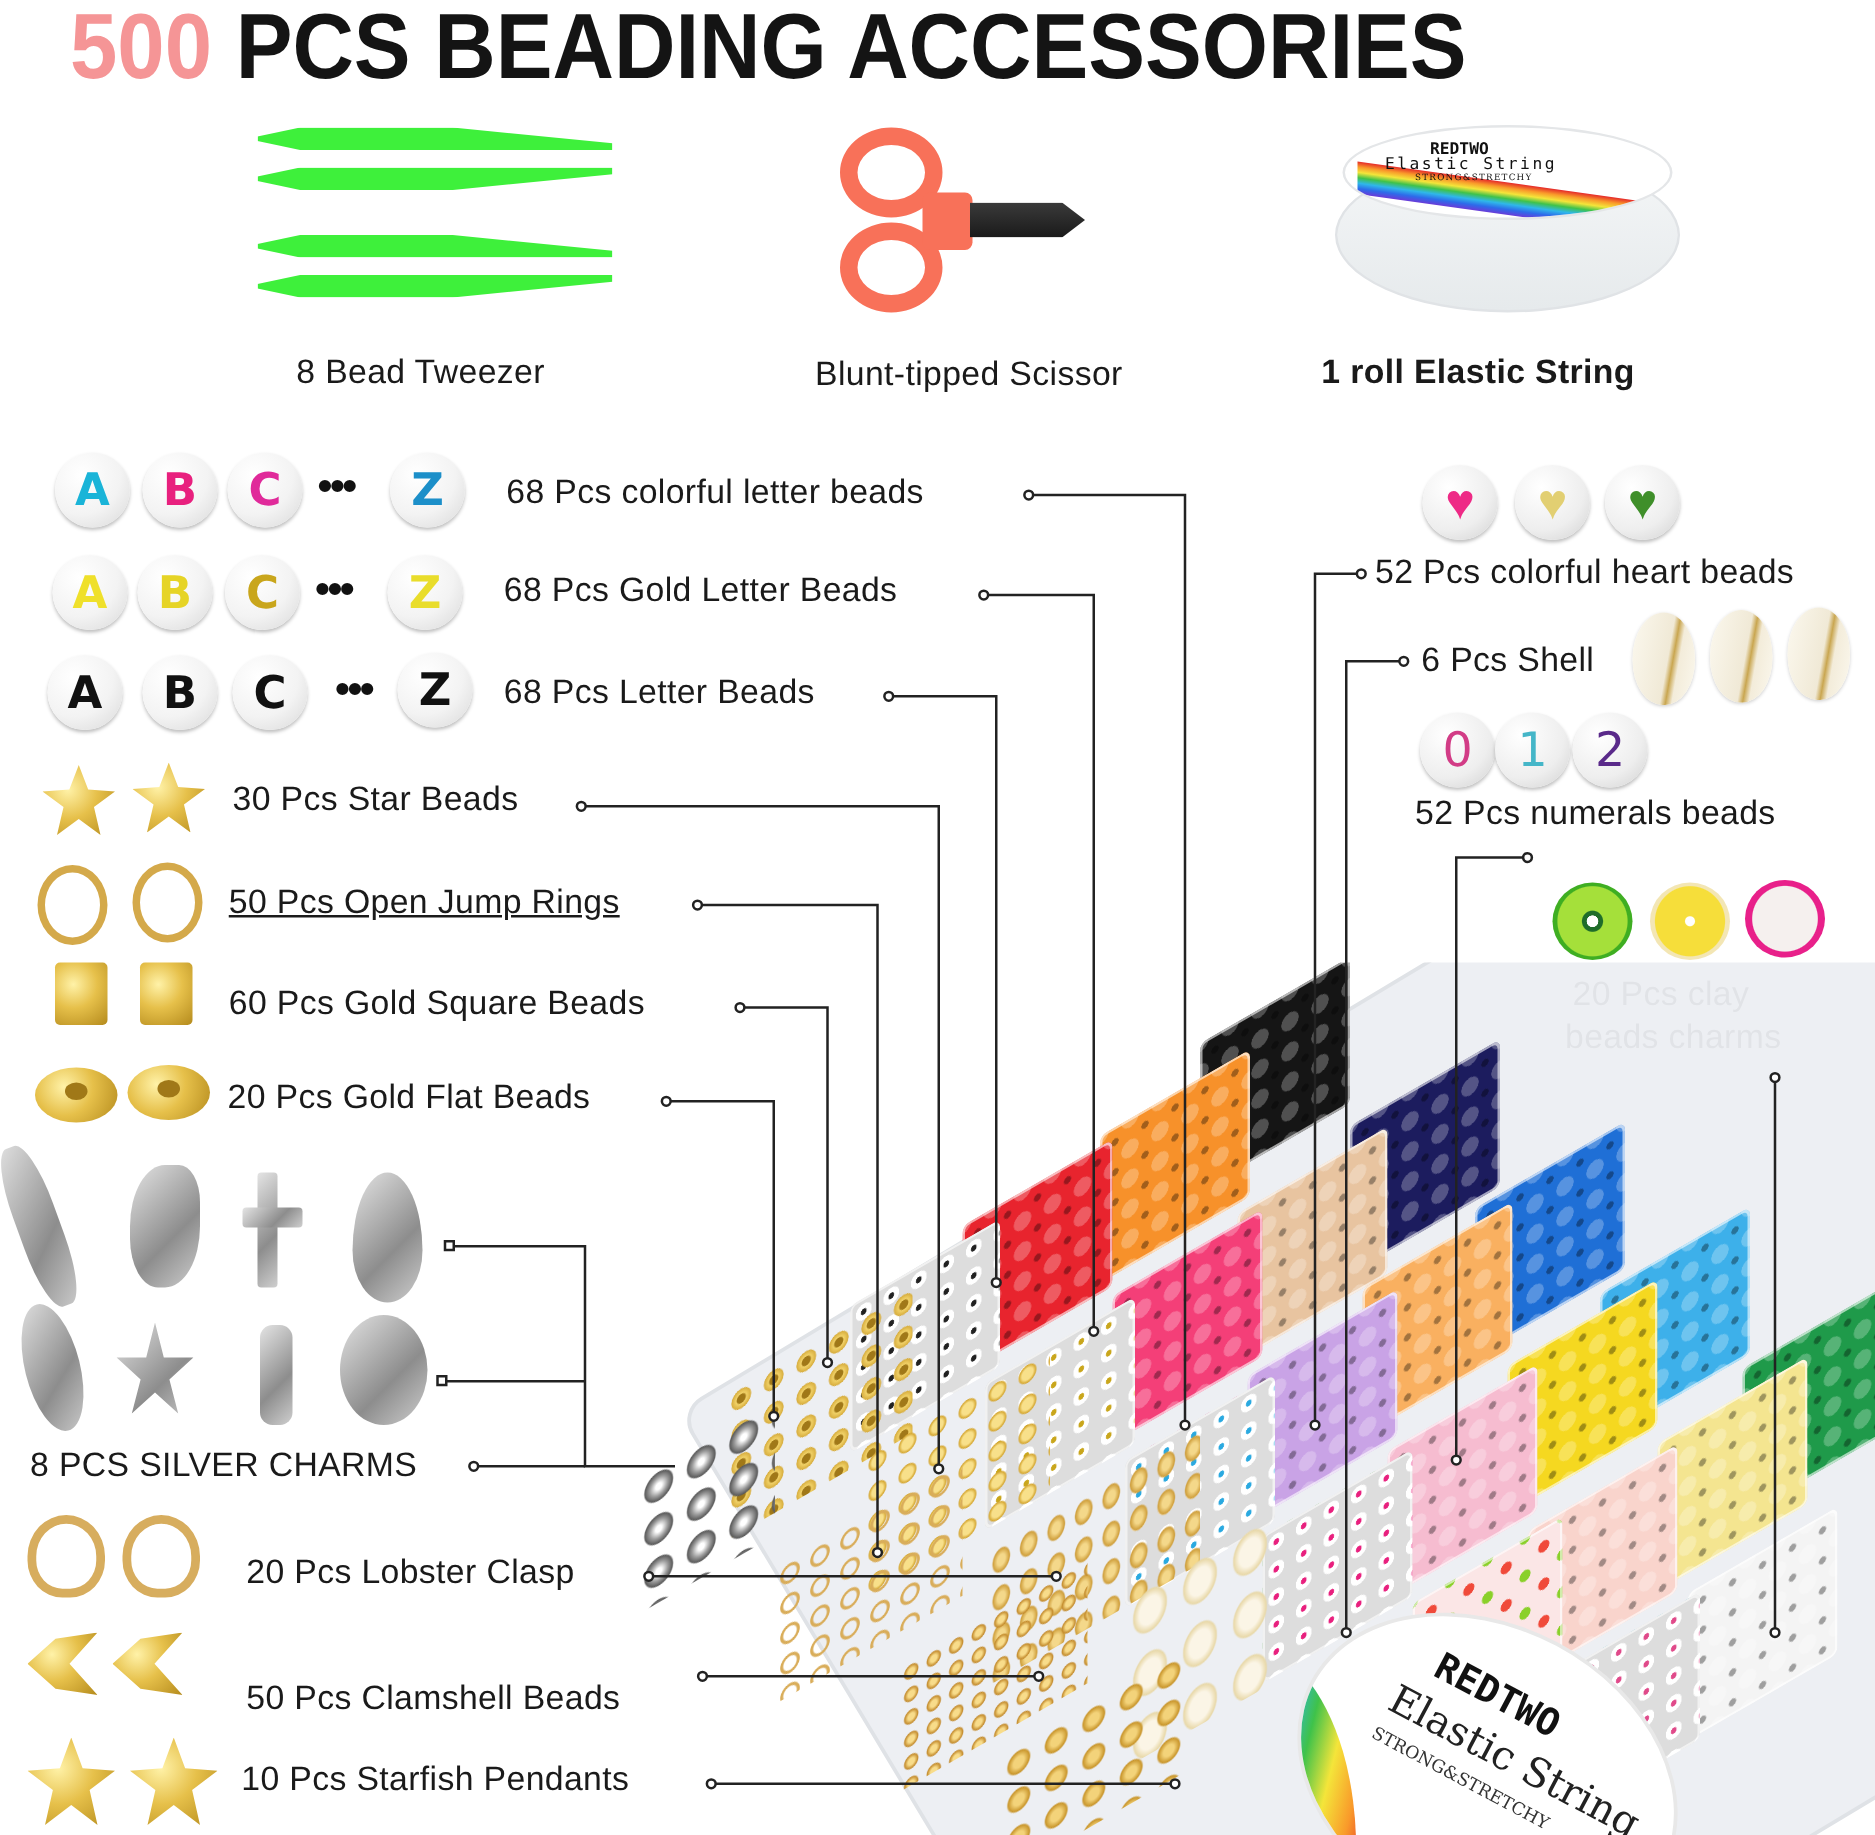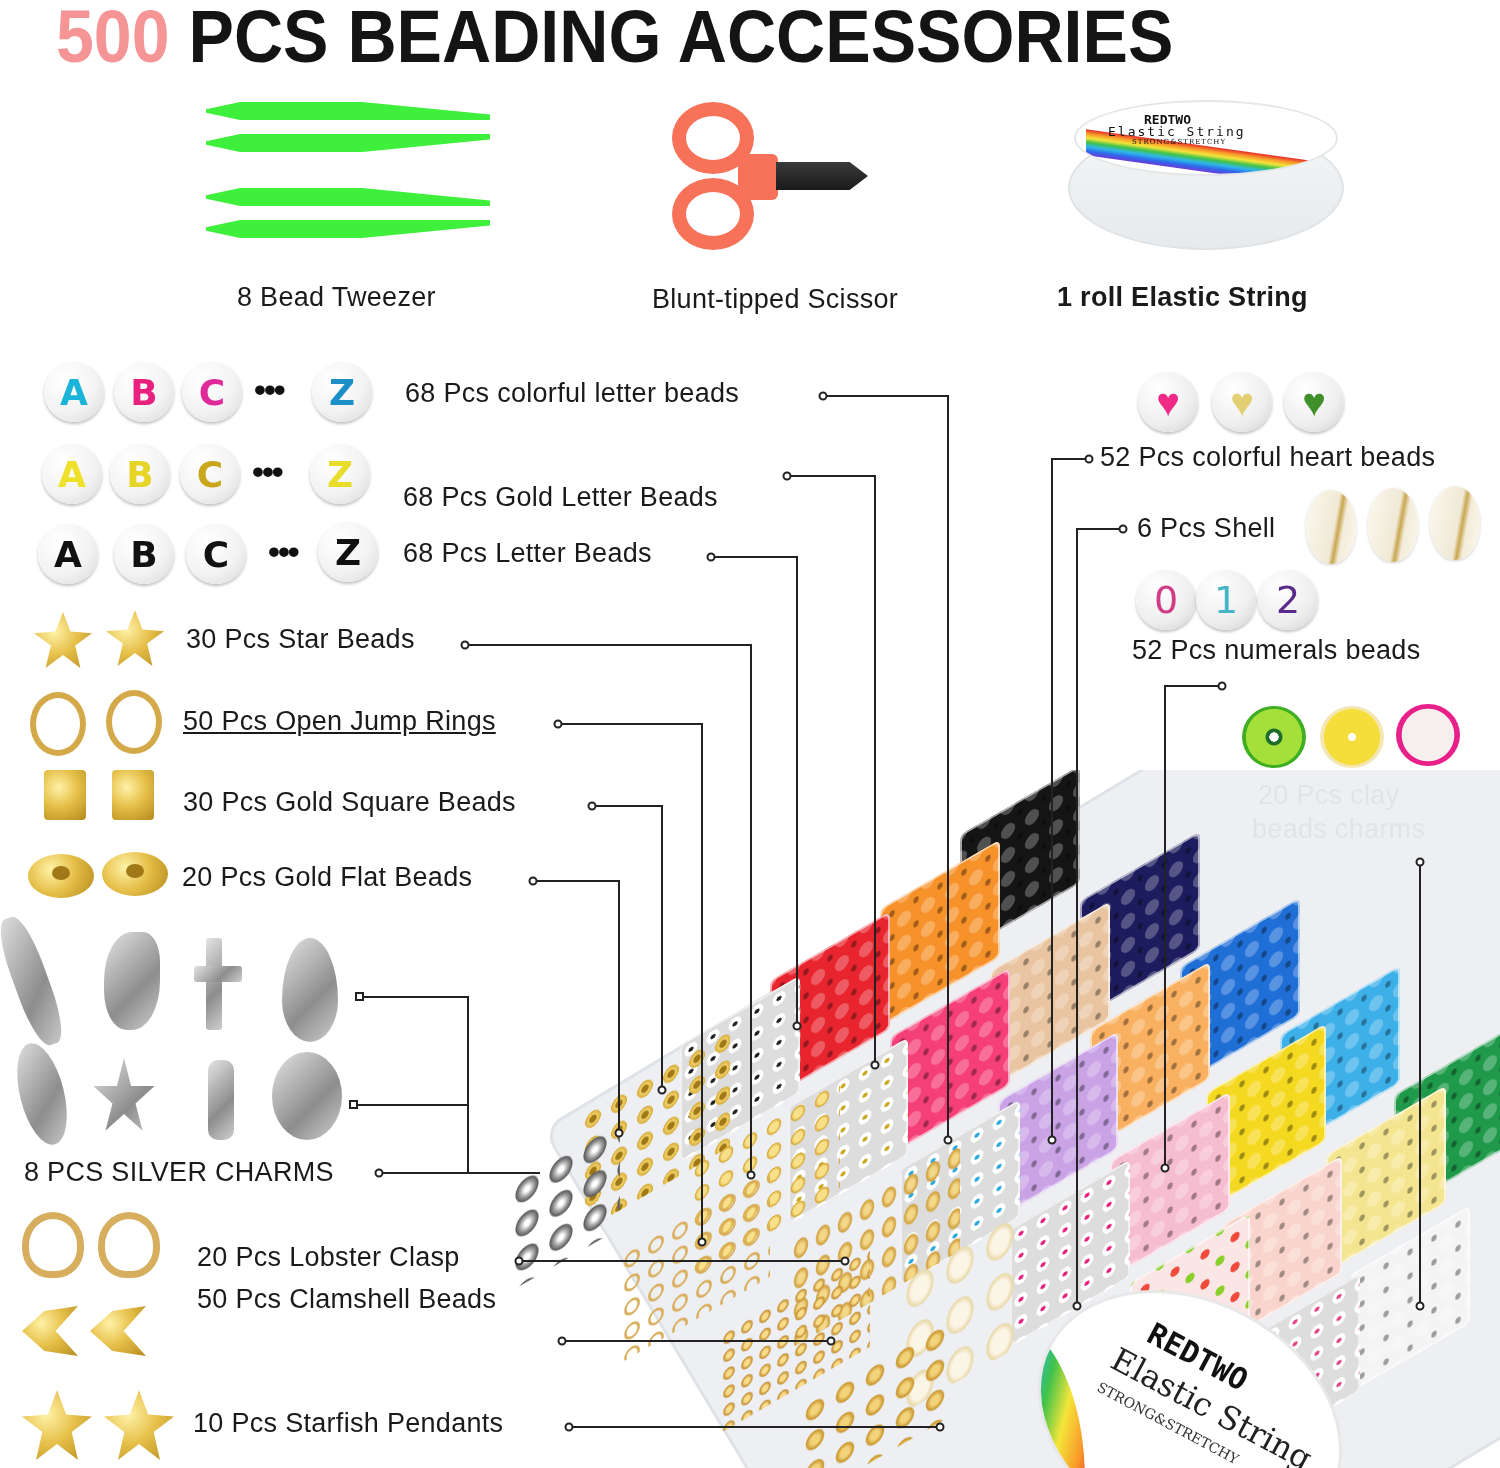--- a/index.html
+++ b/index.html
@@ -93,42 +93,42 @@
 </div>
 <div class="label" style="left:405px;top:378px;">68 Pcs colorful letter beads</div>
 
 <div class="abs" style="left:40px;top:442px;width:340px;height:66px;">
   <div class="bead" style="left:2px;top:2px;color:#efe02a;">A</div>
   <div class="bead" style="left:70px;top:2px;color:#e6d426;">B</div>
   <div class="bead" style="left:140px;top:2px;color:#c9a61c;">C</div>
   <div class="dots" style="left:212px;top:10px;">•••</div>
   <div class="bead" style="left:270px;top:2px;color:#e9dd2b;">Z</div>
 </div>
-<div class="label" style="left:403px;top:457px;margin-top:25px;">68 Pcs Gold Letter Beads</div>
+<div class="label" style="left:403px;top:457px;">68 Pcs Gold Letter Beads</div>
 
 <div class="abs" style="left:36px;top:522px;width:340px;height:66px;">
   <div class="bead" style="left:2px;top:2px;color:#111;">A</div>
   <div class="bead" style="left:78px;top:2px;color:#111;">B</div>
   <div class="bead" style="left:150px;top:2px;color:#111;">C</div>
   <div class="dots" style="left:232px;top:10px;">•••</div>
   <div class="bead" style="left:282px;top:0px;color:#111;">Z</div>
 </div>
 <div class="label" style="left:403px;top:538px;">68 Pcs Letter Beads</div>
 
 <div class="star gold" style="left:34px;top:612px;"></div>
 <div class="star gold" style="left:106px;top:610px;"></div>
 <div class="label" style="left:186px;top:624px;">30 Pcs Star Beads</div>
 
 <div class="ring" style="left:30px;top:692px;"></div>
 <div class="ring" style="left:106px;top:690px;"></div>
 <div class="label" style="left:183px;top:706px;text-decoration:underline;">50 Pcs Open Jump Rings</div>
 
 <div class="sq gold" style="left:44px;top:770px;"></div>
 <div class="sq gold" style="left:112px;top:770px;"></div>
-<div class="label" style="left:183px;top:787px;">30 Pcs Gold Square Beads</div>
+<div class="label" style="left:183px;top:787px;">60 Pcs Gold Square Beads</div>
 
 <div class="flat gold" style="left:28px;top:854px;"></div>
 <div class="flat gold" style="left:102px;top:852px;"></div>
 <div class="label" style="left:182px;top:862px;">20 Pcs Gold Flat Beads</div>
 
 <div class="abs" style="left:0;top:908px;width:350px;height:240px;">
   <div class="charm" style="left:14px;top:6px;width:34px;height:134px;transform:rotate(-20deg);"></div>
   <div class="charm" style="left:104px;top:24px;width:56px;height:98px;border-radius:50% 30% 50% 40%;"></div>
   <div class="charm" style="left:206px;top:30px;width:16px;height:92px;border-radius:3px;"></div>
   <div class="charm" style="left:194px;top:58px;width:48px;height:16px;border-radius:3px;"></div>
@@ -139,21 +139,21 @@
   <div class="charm" style="left:272px;top:144px;width:70px;height:88px;border-radius:50%;"></div>
 </div>
 <div class="label" style="left:24px;top:1157px;">8 PCS SILVER CHARMS</div>
 
 <div class="clasp" style="left:22px;top:1212px;"></div>
 <div class="clasp" style="left:98px;top:1212px;"></div>
 <div class="label" style="left:197px;top:1242px;">20 Pcs Lobster Clasp</div>
 
 <div class="clam gold" style="left:22px;top:1306px;"></div>
 <div class="clam gold" style="left:90px;top:1306px;"></div>
-<div class="label" style="left:197px;top:1284px;">50 Pcs Clamshell Beads</div>
+<div class="label" style="left:197px;top:1343px;">50 Pcs Clamshell Beads</div>
 
 <div class="star gold" style="left:22px;top:1390px;width:70px;height:70px;"></div>
 <div class="star gold" style="left:104px;top:1390px;width:70px;height:70px;"></div>
 <div class="label" style="left:193px;top:1408px;">10 Pcs Starfish Pendants</div>
 
 <div class="heart-bead" style="left:1138px;top:372px;color:#ee2a86;">♥</div>
 <div class="heart-bead" style="left:1212px;top:372px;color:#e2cf72;">♥</div>
 <div class="heart-bead" style="left:1284px;top:372px;color:#3f8f2a;">♥</div>
 <div class="label" style="left:1100px;top:442px;">52 Pcs colorful heart beads</div>
 

